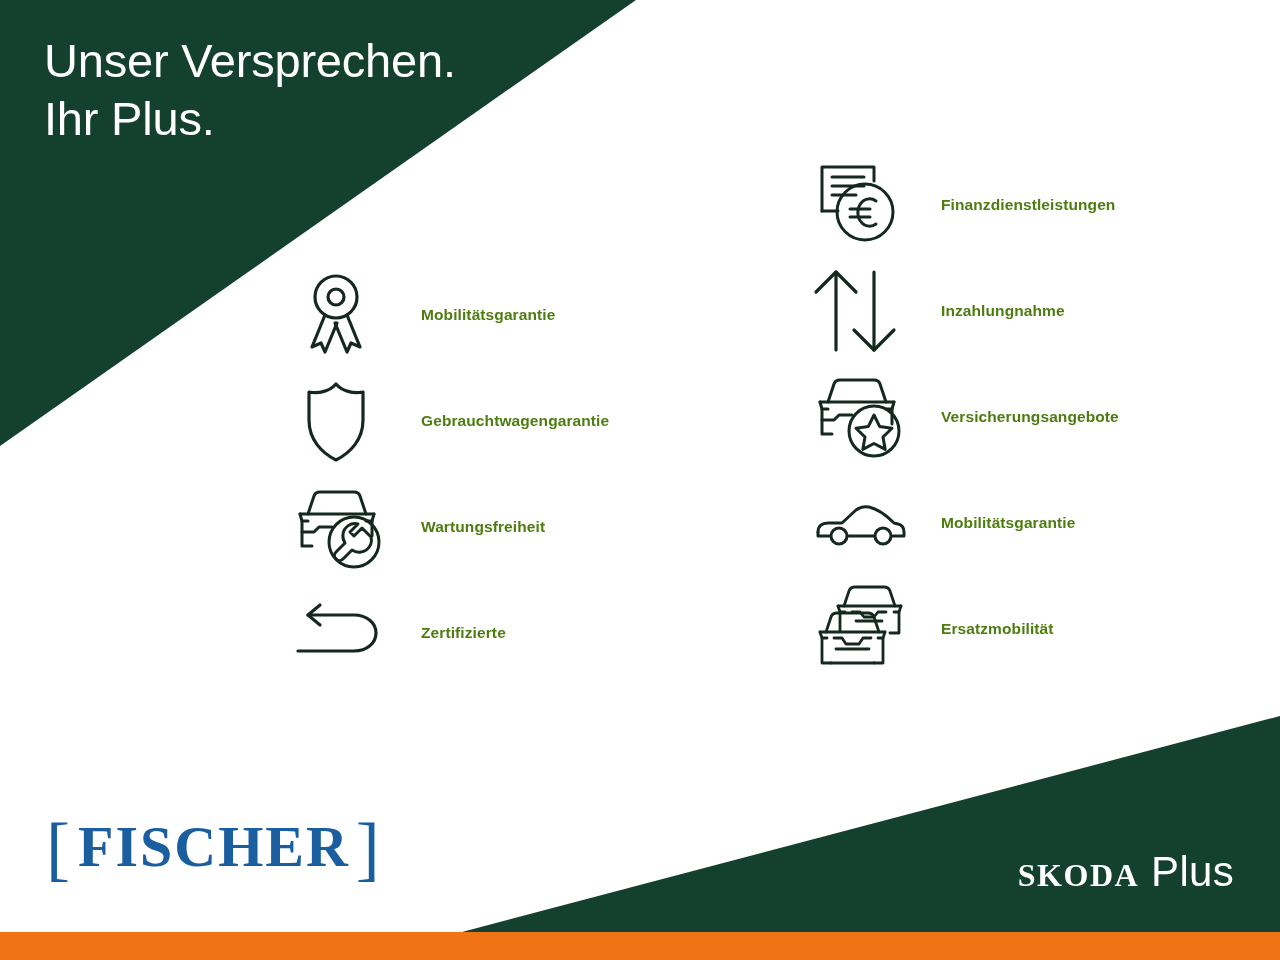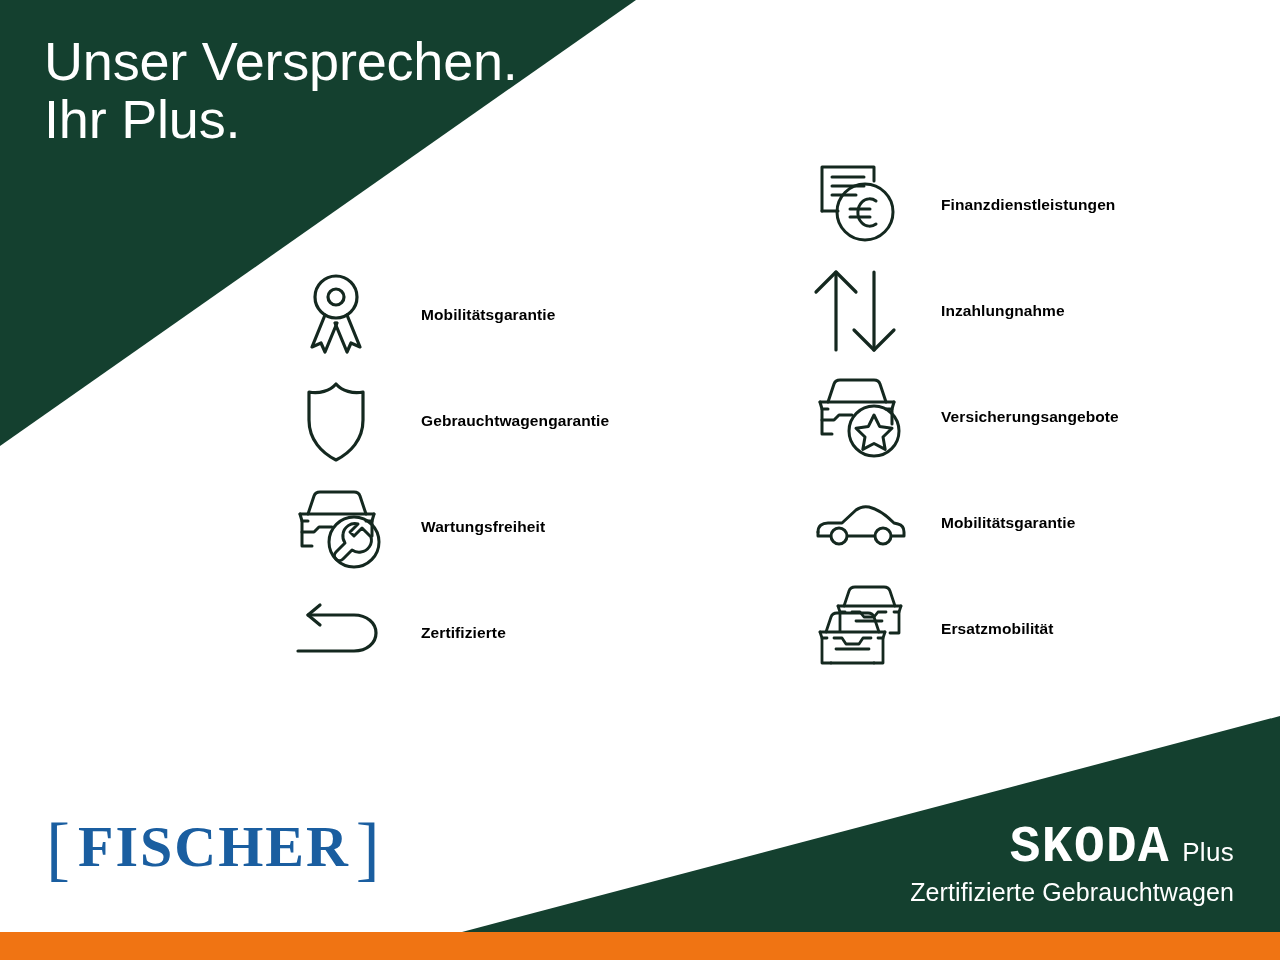--- a/index.html
+++ b/index.html
@@ -29,21 +29,21 @@
   }
 
   
   .headline {
     position: absolute;
     left: 44px;
     top: 32px;
     color: #ffffff;
     font-family: "Liberation Sans", sans-serif;
     font-weight: 300;
-    font-size: 54px;
+    font-size: 47px;
     line-height: 58px;
     letter-spacing: -0.2px;
     white-space: nowrap;
   }
   .headline .line { display: block; }
 
   
   .col {
     position: absolute;
   }
@@ -66,21 +66,21 @@
   }
   .feature-icon svg {
     display: block;
     overflow: visible;
   }
   .feature-label {
     font-family: "Liberation Sans", sans-serif;
     font-weight: bold;
     font-size: 15.5px;
     letter-spacing: 0.1px;
-    color: #000000;
+    color: #4d7c0f;
     white-space: nowrap;
     padding-left: 33px;
   }
 
   
   .dealer-logo {
     position: absolute;
     left: 46px;
     top: 806px;
     display: flex;
@@ -110,30 +110,31 @@
     text-align: right;
     color: #ffffff;
   }
   .brand-top {
     display: flex;
     align-items: baseline;
     justify-content: flex-end;
     gap: 12px;
   }
   .brand-skoda {
-    font-family: Liberation Mono, monospace;
+    font-family: Liberation Serif, serif;
     font-weight: bold;
-    font-size: 51px;
+    font-size: 32px;
     letter-spacing: 1.5px;
     line-height: 1;
+    margin-top: 37px;
   }
   .brand-plus {
     font-family: "Liberation Sans", sans-serif;
     font-weight: 300;
-    font-size: 26px;
+    font-size: 42px;
     letter-spacing: 0.3px;
     line-height: 1;
   }
   .brand-sub {
     margin-top: 6px;
     font-family: "Liberation Sans", sans-serif;
     font-weight: 300;
     font-size: 25px;
     letter-spacing: 0.1px;
     line-height: 1.1;
@@ -307,16 +308,15 @@
     <span class="bracket">[</span>
     <span class="word">FISCHER</span>
     <span class="bracket">]</span>
   </div>
 
   <div class="brand-lockup">
     <div class="brand-top">
       <span class="brand-skoda">SKODA</span>
       <span class="brand-plus">Plus</span>
     </div>
-    <div class="brand-sub">Zertifizierte Gebrauchtwagen</div>
   </div>
 
 </div>
 
 </body></html>

